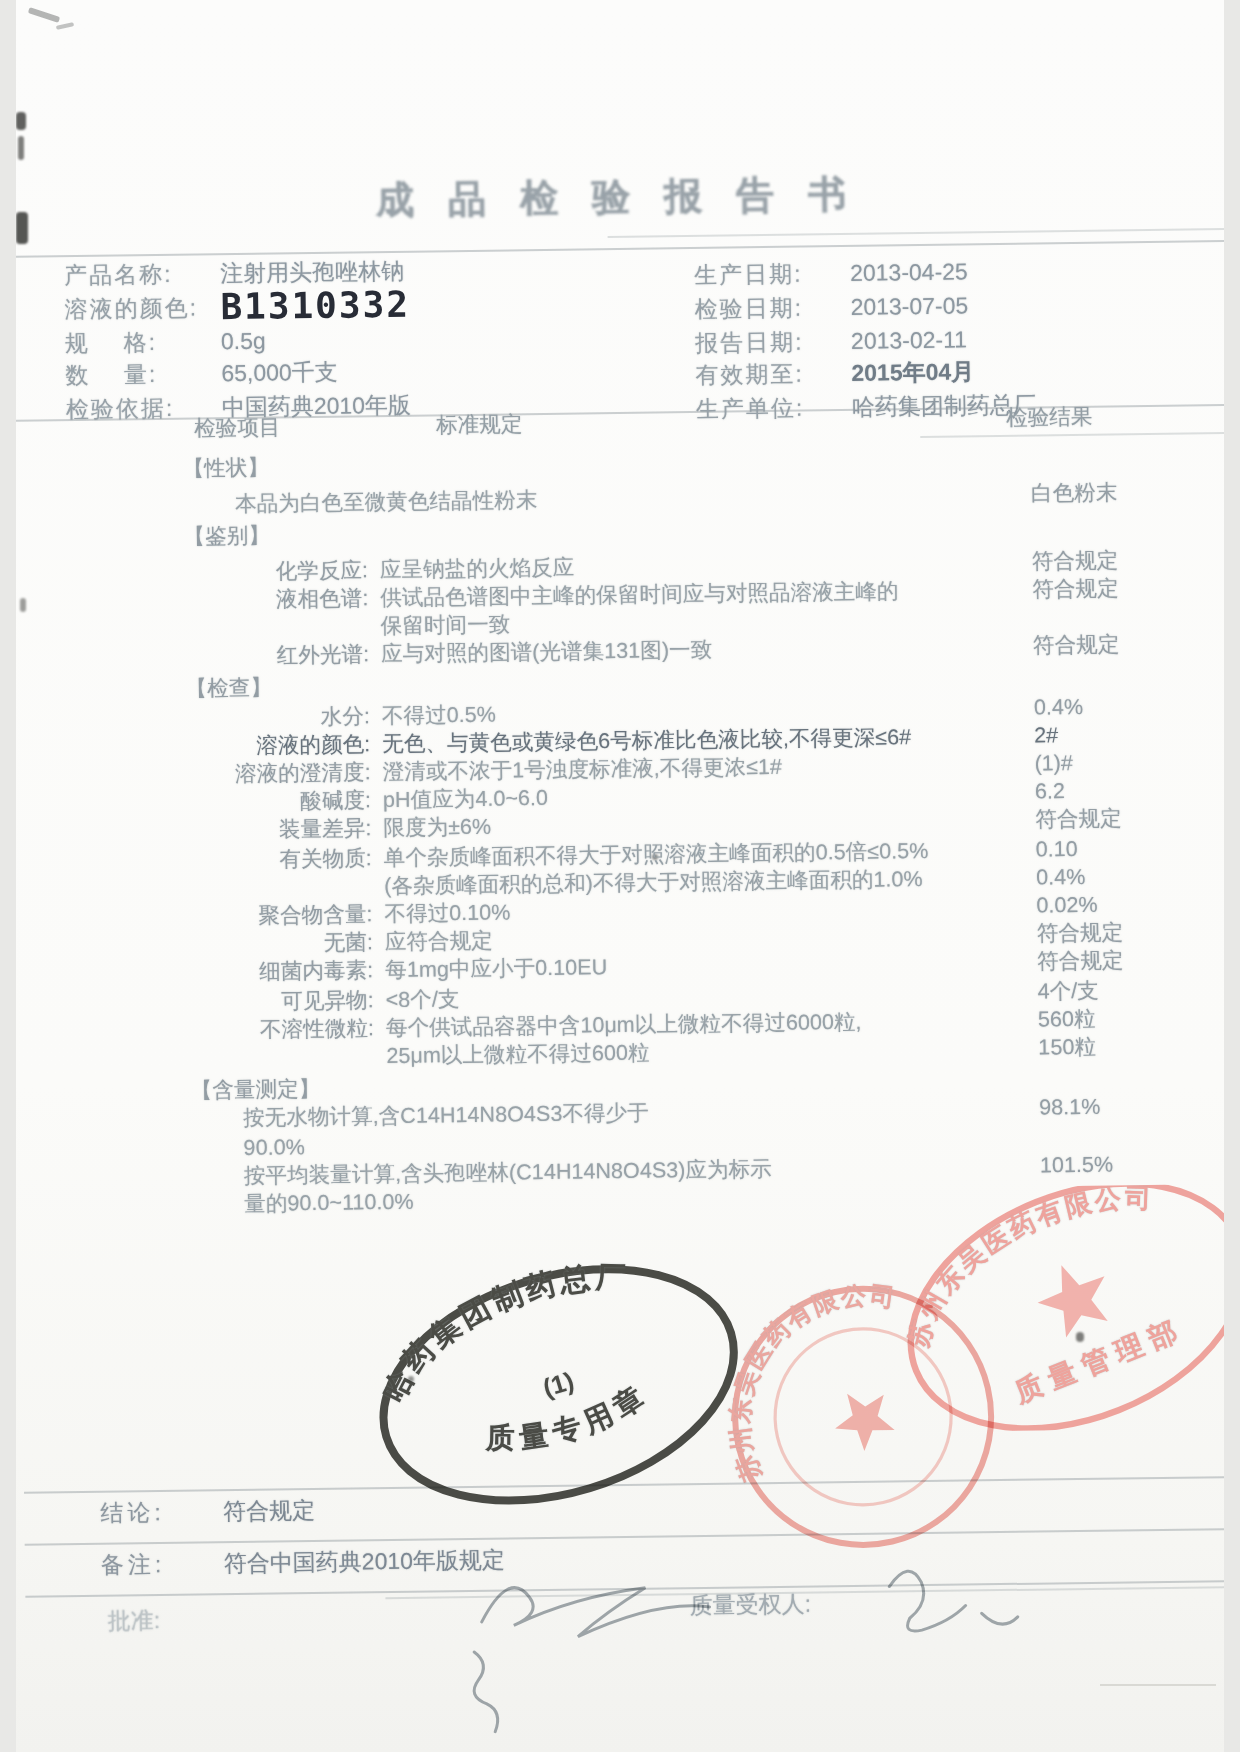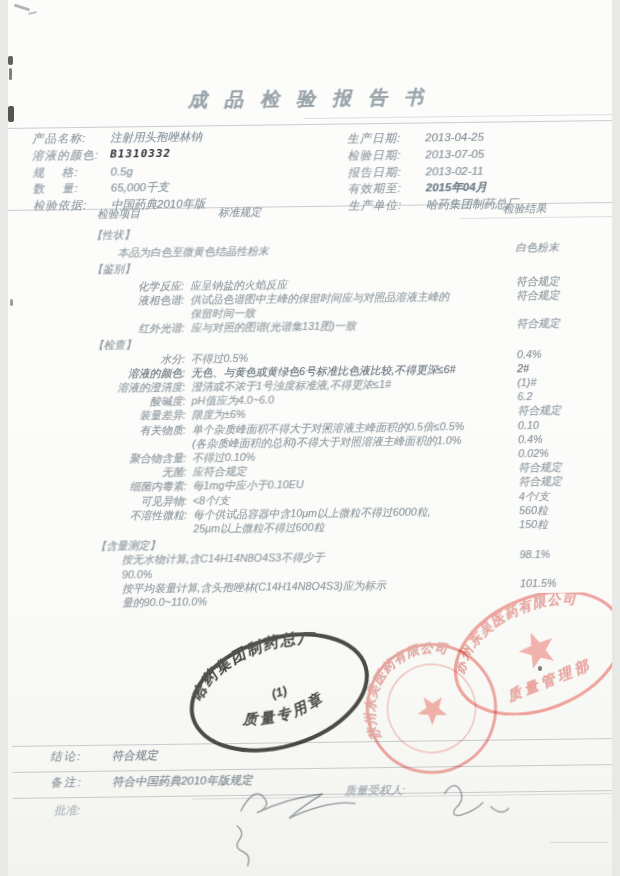--- a/index.html
+++ b/index.html
@@ -1,32 +1,32 @@
 <!DOCTYPE html>
 <html><head>
 <meta charset="utf-8">
 <style>
   html,body{margin:0;padding:0;background:#e8e8e6;}
   .sheet{position:relative;width:604px;height:876px;margin:0 auto;overflow:hidden;
     background:linear-gradient(180deg,#fcfcfb 0%,#fbfbf9 62%,#f6f6f3 88%,#f2f2ef 100%);
-    font-family:"Liberation Sans","DejaVu Sans",sans-serif;font-style:italic;}
+    font-family:"Liberation Sans","DejaVu Sans",sans-serif;}
   .content{position:absolute;inset:0;transform:rotate(-0.75deg);
     text-shadow:0 0 .8px rgba(130,142,148,.55);}
   .line{position:absolute;height:0;border-top:1px solid #99a2a6;opacity:.5;}
   .line.faint{opacity:.32;}
   .title{position:absolute;top:86px;left:0;right:0;text-align:center;font-size:19px;
     font-weight:700;letter-spacing:17px;padding-left:17px;color:#87929a;opacity:.85;filter:blur(.4px);}
   
   .hdr{position:absolute;font-size:11.5px;}
   .hdr-left{left:28px;top:127px;width:305px;}
   .hdr-right{left:343px;top:131px;width:272px;}
   .hrow{display:flex;height:16.8px;line-height:16.8px;}
   .hlabel{width:72px;color:#97a1a8;white-space:pre;letter-spacing:1px;}
   .hvalue{margin-left:6px;color:#8d98a1;}
-  .hrow.ink .hvalue{color:#282c36;font-weight:700;font-size:11px;letter-spacing:1px;
+  .hrow.ink .hvalue{color:#282c36;font-weight:700;font-size:18px;letter-spacing:1px;
     text-shadow:none;font-family:"DejaVu Sans Mono","Liberation Mono",monospace;}
   .hrow.mid .hvalue{color:#707c87;font-weight:600;}
   
   .table{position:absolute;left:30px;top:205px;width:580px;font-size:10.8px;}
   .thead{position:relative;height:20px;color:#939ea5;}
   .thead span{position:absolute;top:0;}
   .th-item{left:62px;} .th-std{left:183px;} .th-res{left:468px;}
   .trow{display:flex;line-height:14.2px;color:#98a2a8;}
   .t-label{width:148px;text-align:right;white-space:pre;color:#939da4;}
   .t-std{width:316px;padding-left:6px;}
@@ -34,21 +34,21 @@
   .trow.sec .t-label{text-align:left;padding-left:56px;}
   .trow.free .t-label{width:76px;}
   .trow.free .t-std{width:388px;}
   .trow.dark,.trow.dark .t-label,.trow.dark .t-res{color:#68737d;}
   .mt2{margin-top:2px;}.mt3{margin-top:3px;}.mt4{margin-top:4px;}
   
   .f-row{position:absolute;font-size:11.5px;color:#8d97a0;}
   .f-row .flabel{letter-spacing:2px;}
   .f-row .fvalue{margin-left:26px;color:#7d8893;}
   .f-approve{color:#bcc3c6;filter:blur(.3px);}
-  .f-auth{color:#a2abb1;}
+  .f-auth{color:#a2abb1;margin-top:12px;}
   
   .stamp{position:absolute;mix-blend-mode:multiply;}
   
   .blob{position:absolute;background:#2c2d2a;border-radius:2px;filter:blur(.4px);}
   .graymark{position:absolute;background:#6b6e6e;border-radius:1px;}
   .vedge{position:absolute;background:#d6d6d1;}
   .dash{position:absolute;background:#d9d9d4;height:1px;}
 </style>
 </head>
 <body>

